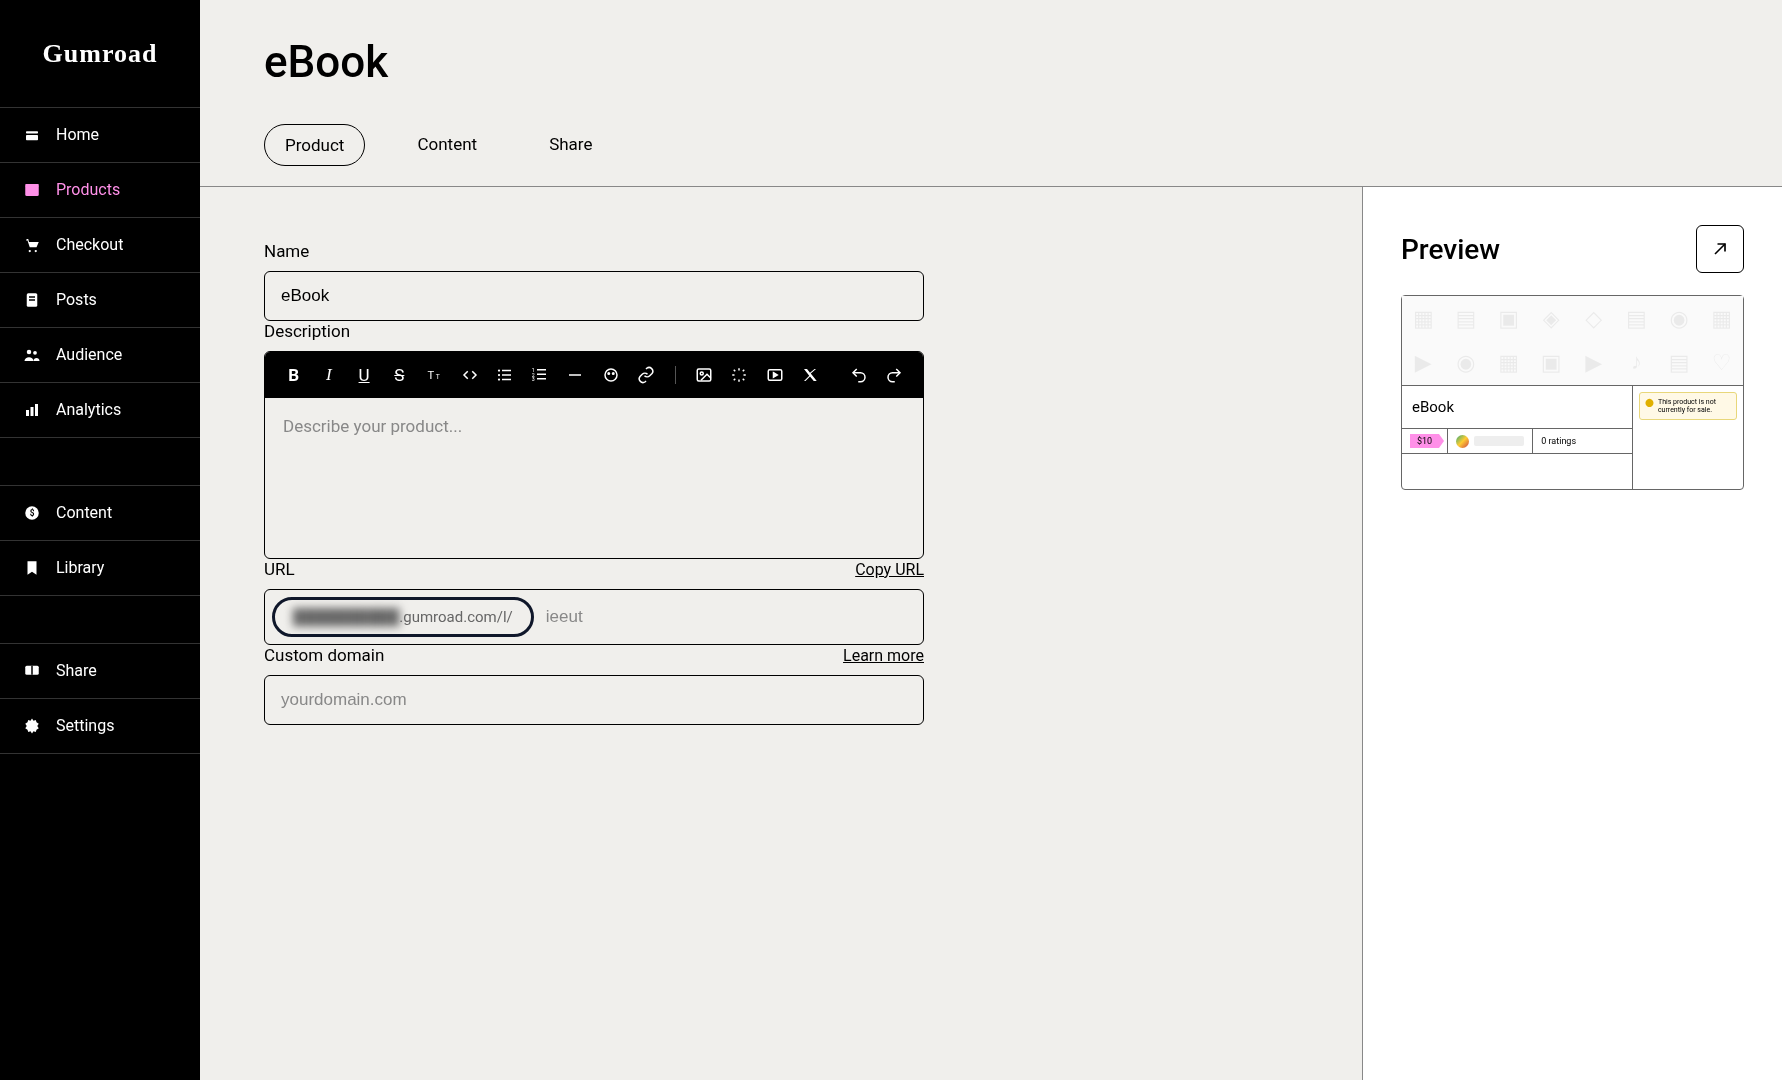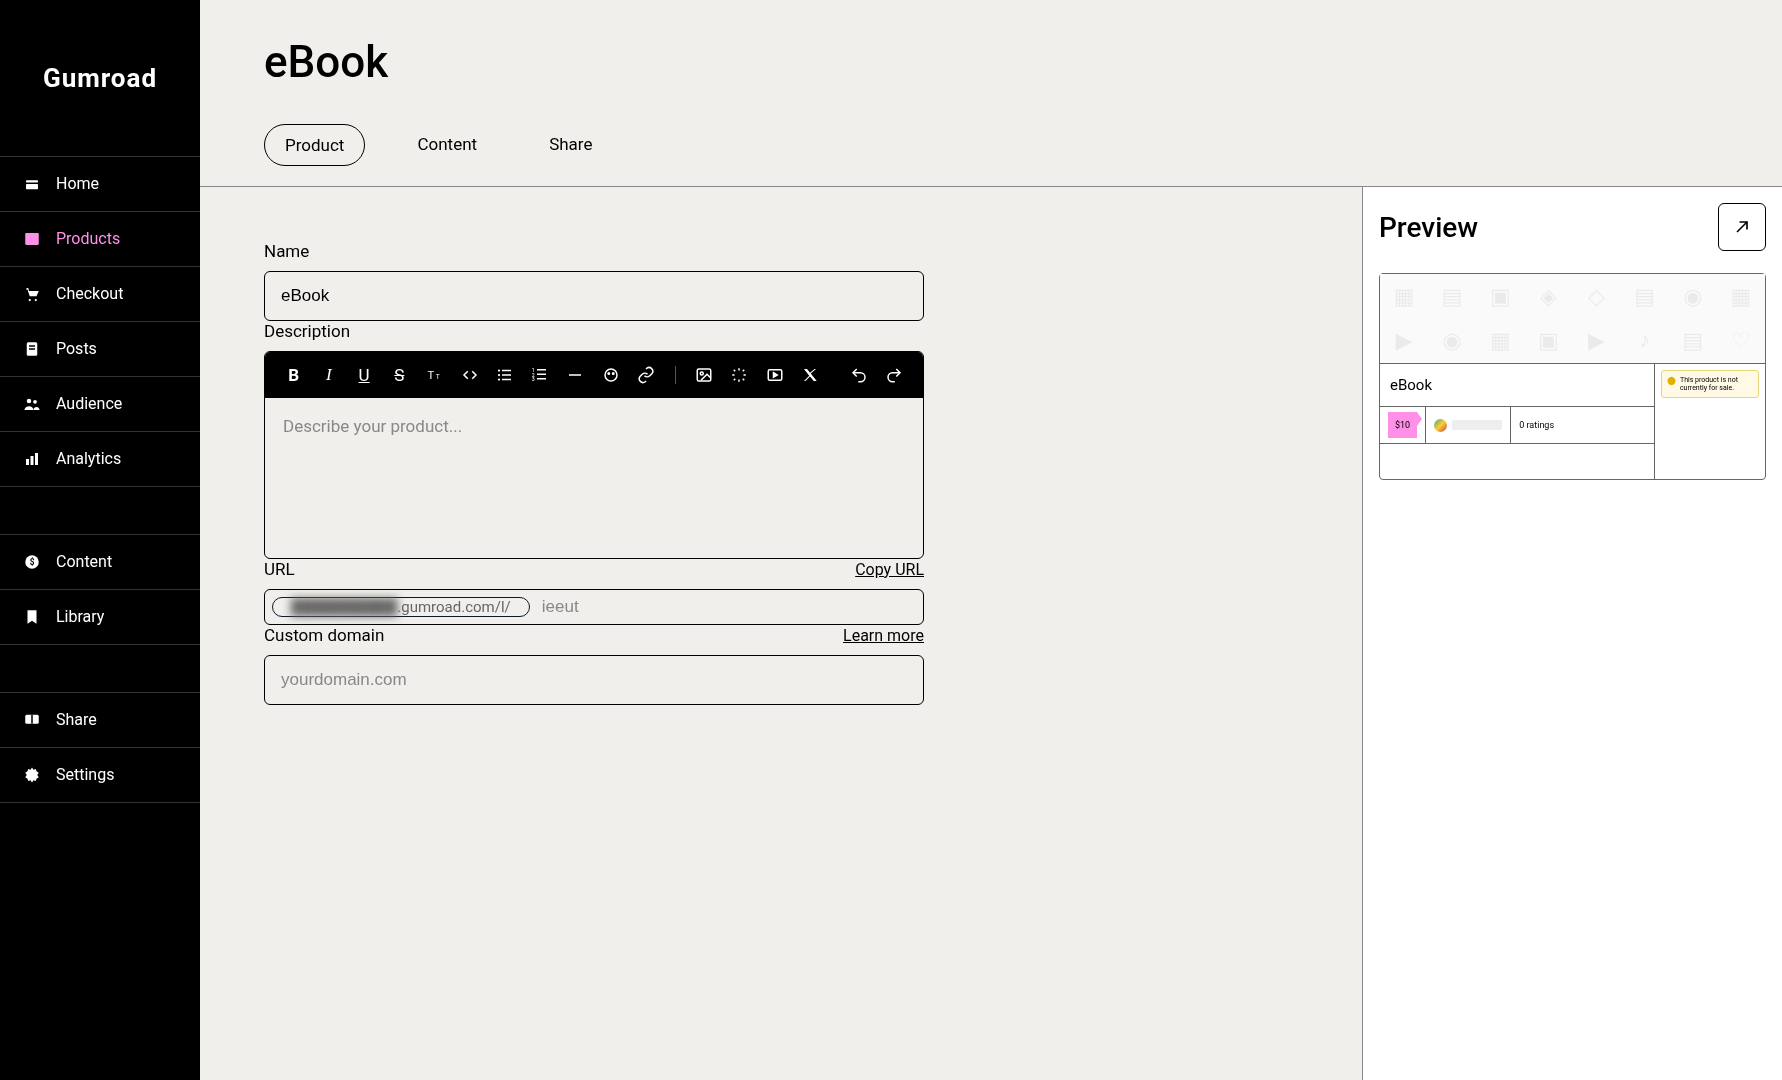--- a/index.html
+++ b/index.html
@@ -15,25 +15,26 @@
   
   .sidebar {
     width: 200px;
     background: #000;
     color: #fff;
     display: flex;
     flex-direction: column;
     flex-shrink: 0;
   }
   .logo {
-    height: 157px;
+    height: 108px;
     display: flex;
     align-items: center;
     justify-content: center;
     border-bottom: 1px solid #333;
+    font-family: Liberation Serif, serif;
   }
   .logo span {
     font-size: 26px;
     font-weight: 700;
     letter-spacing: 1px;
   }
   .nav-item {
     display: flex;
     align-items: flex-start;
     gap: 14px;
@@ -101,21 +102,21 @@
   .form-area {
     flex: 1;
     padding: 54px 64px;
     overflow-y: auto;
     min-width: 0;
   }
   .preview-area {
     width: 420px;
     border-left: 1px solid #888;
     background: #fff;
-    padding: 16px;
+    padding: 38px;
     flex-shrink: 0;
   }
 
   
   .field { max-width: 660px; }
   .field-label-row { display: flex; justify-content: space-between; align-items: baseline; margin-bottom: 10px; }
   .field-label { font-size: 17px; }
   .link-right { font-size: 16px; text-decoration: underline; cursor: pointer; }
   .input {
     width: 100%;
@@ -169,23 +170,23 @@
   .url-wrap {
     display: flex;
     align-items: center;
     gap: 12px;
     border: 1px solid #000;
     border-radius: 6px;
     padding: 7px;
     background: #f0efec;
   }
   .url-pill {
-    border: 1px solid #0f172a;
+    border: 3px solid #0f172a;
     border-radius: 999px;
-    padding: 0 18px;
+    padding: 8px 18px;
     font-size: 15px;
     color: #666;
     background: #f0efec;
   }
   .url-slug {
     font-size: 17px;
     color: #888;
     border: none;
     background: transparent;
     flex: 1;
@@ -256,21 +257,21 @@
     border-right: 1px solid #666;
     display: flex;
     align-items: center;
     gap: 5px;
     font-size: 9px;
   }
   .meta-cell:last-child { border-right: none; flex: 1; }
   .price-tag {
     background: #ff90e8;
     padding: 0 7px;
-    height: 26px;
+    height: 14px;
     font-size: 9px;
     display: inline-flex;
     align-items: center;
     line-height: 1;
     position: relative;
   }
   .price-tag::after {
     content: "";
     position: absolute;
     right: -5px; top: 0;

